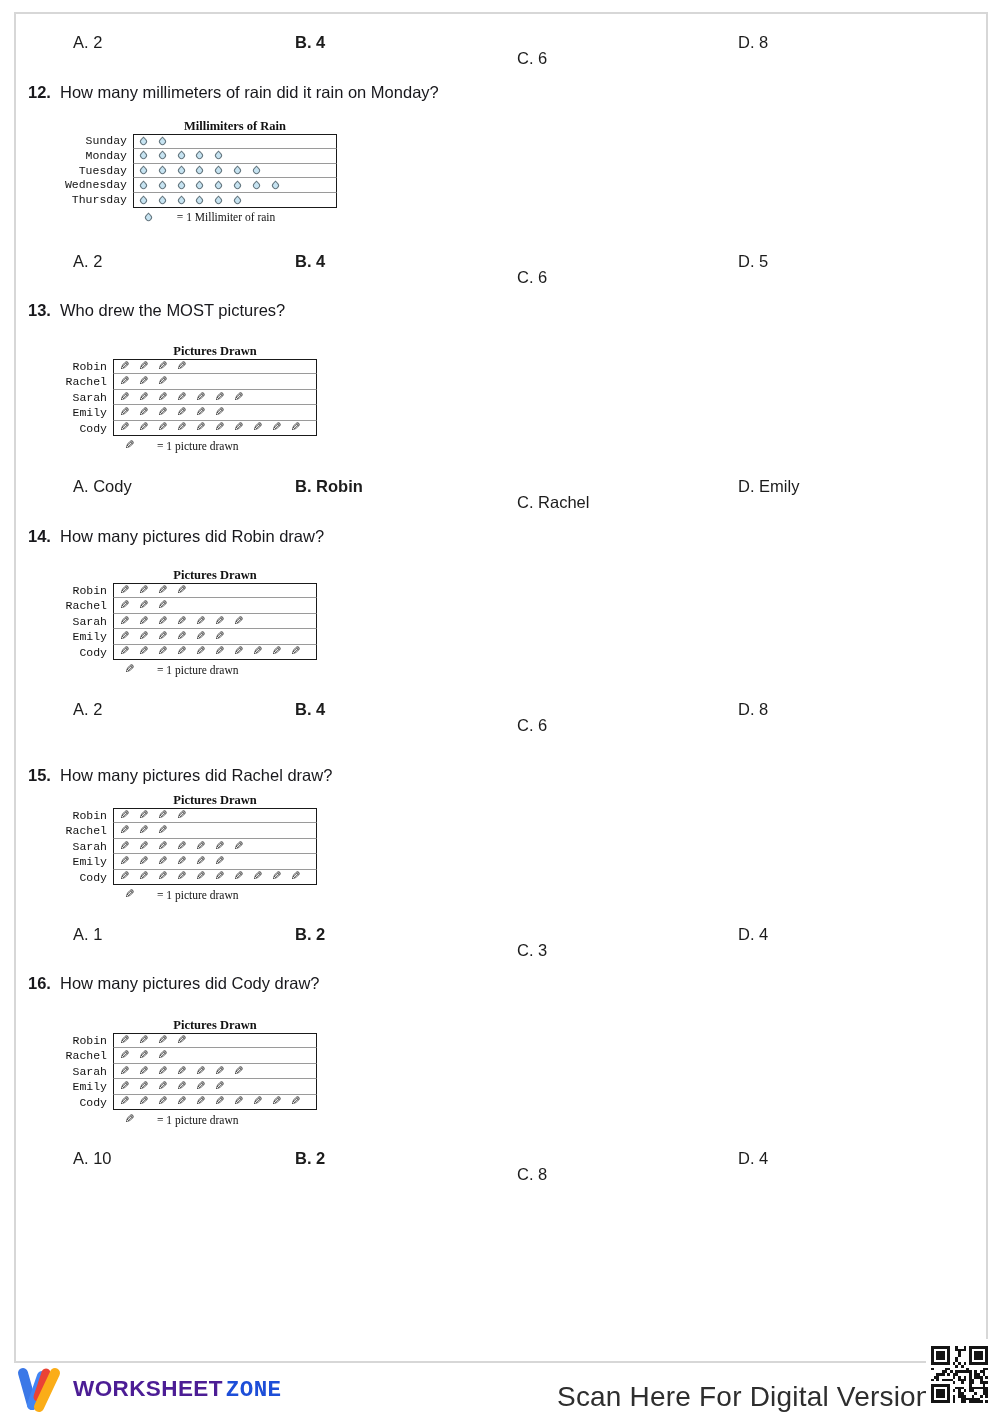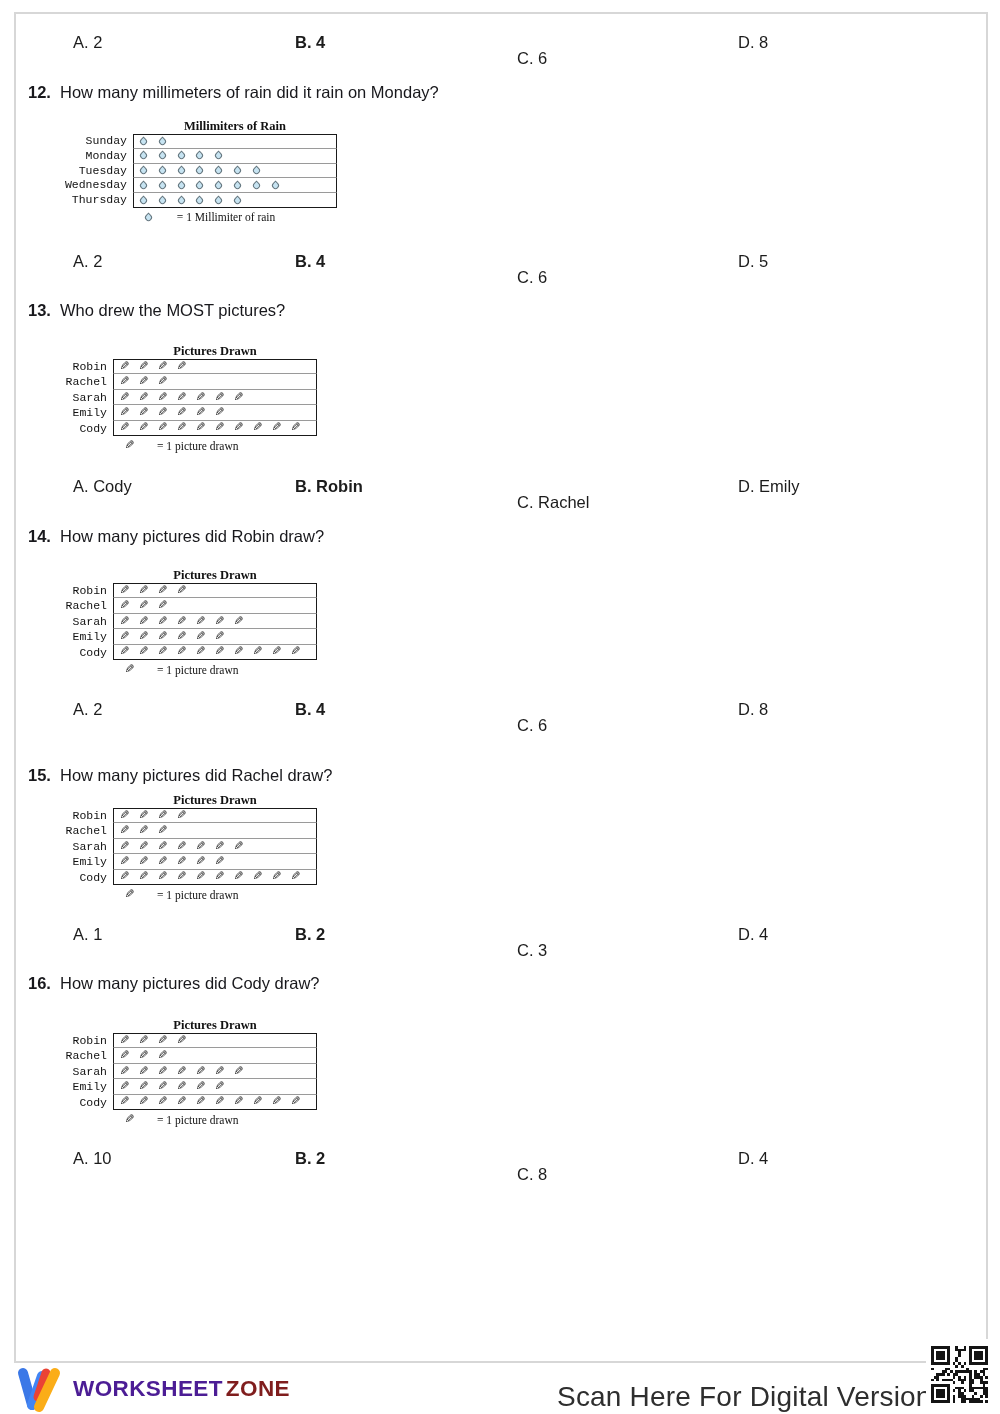--- a/index.html
+++ b/index.html
@@ -50,21 +50,21 @@
                  background:#c7e4f2; border:1px solid #64767f;
                  border-radius:0 50% 50% 50%; transform:rotate(45deg); display:block; }
   .icon-pencil { display:inline-block; width:19px; flex:none; text-align:center;
                  transform:scaleX(-1); font-family:"DejaVu Sans", sans-serif;
                  font-size:12px; line-height:13px; color:#141414; }
 
   
   .logo { position:absolute; left:16px; top:1364px; height:50px; display:flex; align-items:center; }
   .logo svg { display:block; }
   .brand { font-weight:bold; font-size:22.5px; letter-spacing:.4px; margin-left:7px; white-space:nowrap; }
-  .brand .b1 { color:#4c1d95; } .brand .b2 { color:#7f1d1d; margin-left:3px; }
+  .brand .b1 { color:#4c1d95; } .brand .b2 { color:#1d4ed8; margin-left:3px;font-family:Liberation Mono, monospace; }
   .scan { position:absolute; left:557px; top:1381px; font-size:28px; color:#2e2e2e;
           letter-spacing:.2px; white-space:nowrap; }
   .qr-box { position:absolute; left:926px; top:1339px; width:66px; height:75px; background:#fff;
             display:flex; align-items:flex-start; justify-content:center; padding-top:7px; }
 </style>
 </head>
 <body>
 
 <div id="page">
   <div class="frame"></div>

